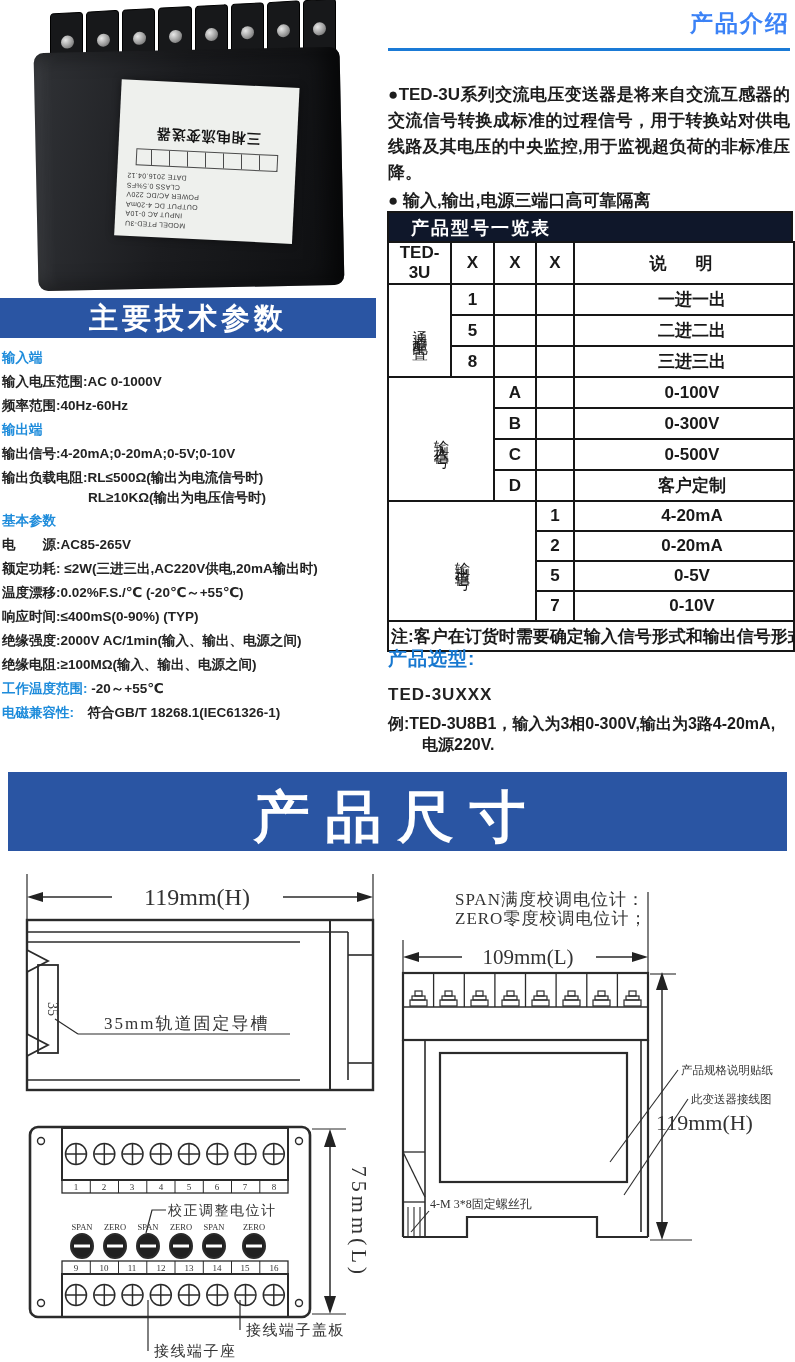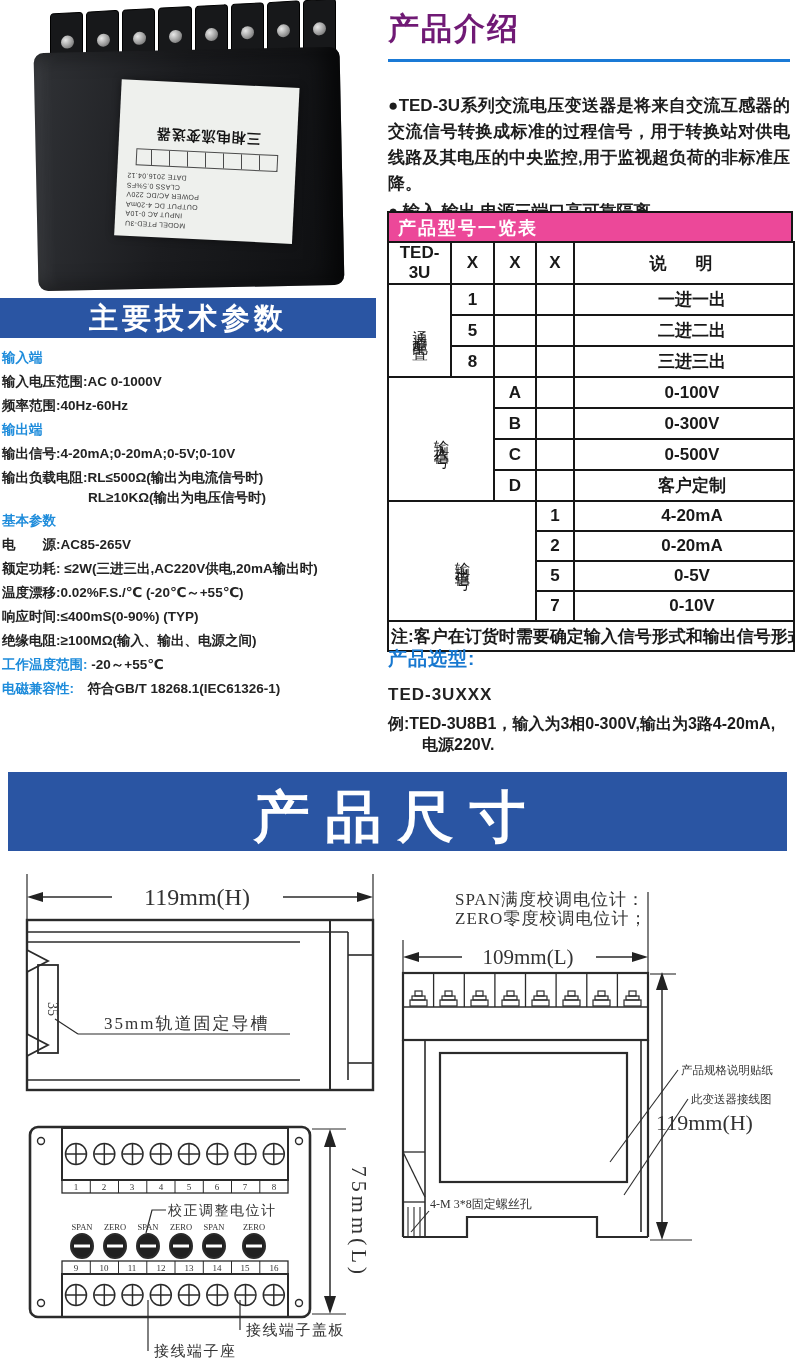--- a/index.html
+++ b/index.html
@@ -28,30 +28,30 @@
   #tech-banner{position:absolute;left:0;top:298px;width:376px;height:40px;background:#2a55a3;
                color:#fff;font-size:29px;font-weight:800;letter-spacing:4px;text-align:center;line-height:41px;}
   #tech-list{position:absolute;left:2px;top:346px;width:356px;}
   .tl{height:24px;line-height:24px;font-size:13.5px;font-weight:600;color:#232323;white-space:nowrap;}
   .t-h{color:#1e8cdb;font-weight:700;}
   .t-i{height:19px;line-height:15px;padding-left:86px;}
   .t-lab{color:#1e8cdb;font-weight:700;}
 
   
   #intro{position:absolute;left:388px;top:8px;width:402px;}
-  .intro-title{font-family:"Liberation Serif","DejaVu Serif",serif;font-size:31px;font-weight:700;
-               color:#701a75;letter-spacing:2px;}
+  .intro-title{font-family:"Liberation Serif","DejaVu Serif",serif;font-size:23px;font-weight:700;
+               color:#3b82f6;letter-spacing:2px;text-align:right;}
   .intro-rule{height:3px;background:#1a7ad6;margin-top:9px;}
   .intro-p{margin-top:31px;font-size:17px;font-weight:700;line-height:26px;color:#1d1d1d;text-align:justify;}
   .intro-p2{margin-top:2px;font-size:17px;font-weight:700;line-height:26px;color:#1d1d1d;}
 
   
   #model-table{position:absolute;left:387px;top:211px;width:406px;}
-  .mt-title{background:#ec4899;color:#fff;font-size:18px;font-weight:700;height:30px;line-height:30px;
-            padding-left:9px;letter-spacing:2px;border:2px solid #161616;border-bottom:none;box-sizing:border-box;}
+  .mt-title{background:#0f172a;color:#fff;font-size:18px;font-weight:700;height:30px;line-height:30px;
+            padding-left:22px;letter-spacing:2px;border:2px solid #161616;border-bottom:none;box-sizing:border-box;}
   #model-table table{border-collapse:collapse;table-layout:fixed;width:406px;}
   #model-table td{border:2px solid #161616;text-align:center;font-size:17px;color:#191919;padding:0;overflow:hidden;}
   .r32{height:32px}.r31{height:31px}.r30{height:30px}
   .desc{text-align:left;padding-left:16px !important;font-weight:600;margin-left:37px;}
   .code{font-size:18px;font-weight:600;}
   .pref{font-size:15.5px;font-weight:600;}
   .shuo{font-weight:600;letter-spacing:6px;border-radius:18px;}
   .vert{writing-mode:vertical-lr;text-orientation:upright;letter-spacing:5px;font-size:15.5px;color:#191919;}
   .note-cell{font-size:12.3px;font-weight:700;text-align:left !important;padding:0 2px !important;white-space:nowrap;}
 
@@ -121,20 +121,21 @@
     <div class="tl">频率范围:40Hz-60Hz</div>
     <div class="tl t-h">输出端</div>
     <div class="tl">输出信号:4-20mA;0-20mA;0-5V;0-10V</div>
     <div class="tl">输出负载电阻:RL≤500Ω(输出为电流信号时)</div>
     <div class="tl t-i">RL≥10KΩ(输出为电压信号时)</div>
     <div class="tl t-h">基本参数</div>
     <div class="tl">电　　源:AC85-265V</div>
     <div class="tl">额定功耗: ≤2W(三进三出,AC220V供电,20mA输出时)</div>
     <div class="tl">温度漂移:0.02%F.S./℃ (-20℃～+55℃)</div>
     <div class="tl">响应时间:≤400mS(0-90%) (TYP)</div>
+    <div class="tl">绝缘强度:2000V AC/1min(输入、输出、电源之间)</div>
     <div class="tl">绝缘电阻:≥100MΩ(输入、输出、电源之间)</div>
     <div class="tl"><span class="t-lab">工作温度范围:</span><span> -20～+55℃</span></div>
     <div class="tl"><span class="t-lab">电磁兼容性:</span><span>　符合GB/T 18268.1(IEC61326-1)</span></div>
   </div>
 
   <div id="intro">
     <div class="intro-title">产品介绍</div>
     <div class="intro-rule"></div>
     <div class="intro-p">●TED-3U系列交流电压变送器是将来自交流互感器的交流信号转换成标准的过程信号，用于转换站对供电线路及其电压的中央监控,用于监视超负荷的非标准压降。</div>
     <div class="intro-p2">● 输入,输出,电源三端口高可靠隔离</div>

